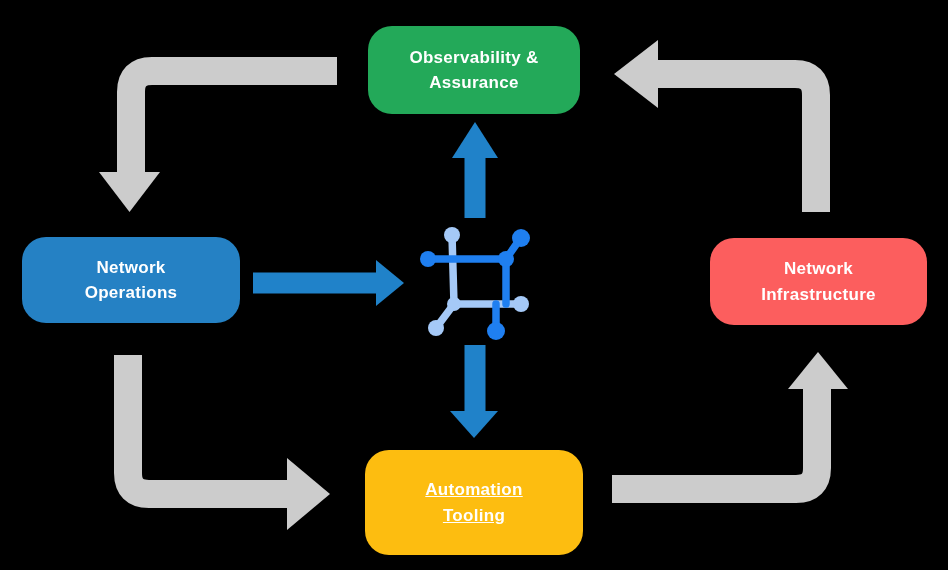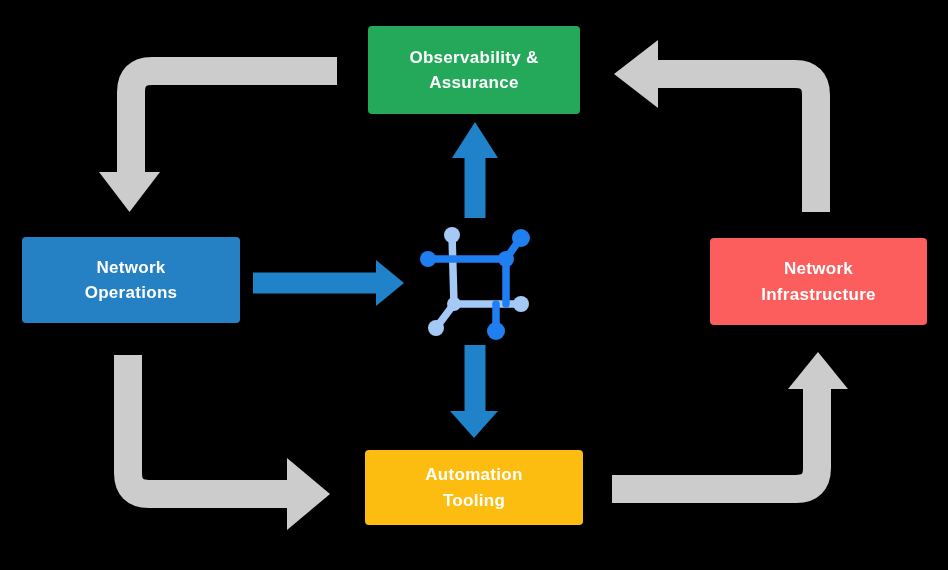--- a/index.html
+++ b/index.html
@@ -4,28 +4,28 @@
 <style>
   html,body { margin:0; padding:0; background:#000; }
   .stage {
     position:relative; width:948px; height:570px; overflow:hidden;
     background:var(--background,#000);
     font-family:"Liberation Sans", sans-serif;
   }
   .arrow-layer { position:absolute; left:0; top:0; width:948px; height:570px; }
   .node {
     position:absolute; display:flex; align-items:center; justify-content:center;
-    text-align:center; color:var(--box-text,#fff); border-radius:4px;
+    text-align:center; color:var(--box-text,#fff); border-radius:24px;
     font-size:17px; font-weight:600; line-height:1.5; letter-spacing:.3px;
     white-space:pre-line;
   }
   .node-green  { left:368px; top:26px;  width:212px; height:88px; background:var(--box-green); }
   .node-blue   { left:22px;  top:237px; width:218px; height:86px; background:var(--box-blue); }
   .node-red    { left:710px; top:238px; width:217px; height:87px; background:var(--box-red); }
-  .node-yellow { left:365px; top:450px; width:218px; height:75px; background:var(--box-yellow); }
+  .node-yellow { left:365px; top:450px; width:218px; height:105px; background:var(--box-yellow);text-decoration:underline; }
 
   .gray-shaft  { fill:none; stroke:var(--arrow-gray); stroke-width:28; }
   .gray-head   { fill:var(--arrow-gray); }
   .blue-shaft  { fill:none; stroke:var(--arrow-blue); stroke-width:21; }
   .blue-head   { fill:var(--arrow-blue); }
 
   .icon-dark-line  { fill:none; stroke:var(--icon-blue-dark); stroke-width:7.5; stroke-linecap:round; }
   .icon-light-line { fill:none; stroke:var(--icon-blue-light); stroke-width:7.5; stroke-linecap:round; }
   .icon-dark-dot   { fill:var(--icon-blue-dark); }
   .icon-light-dot  { fill:var(--icon-blue-light); }

